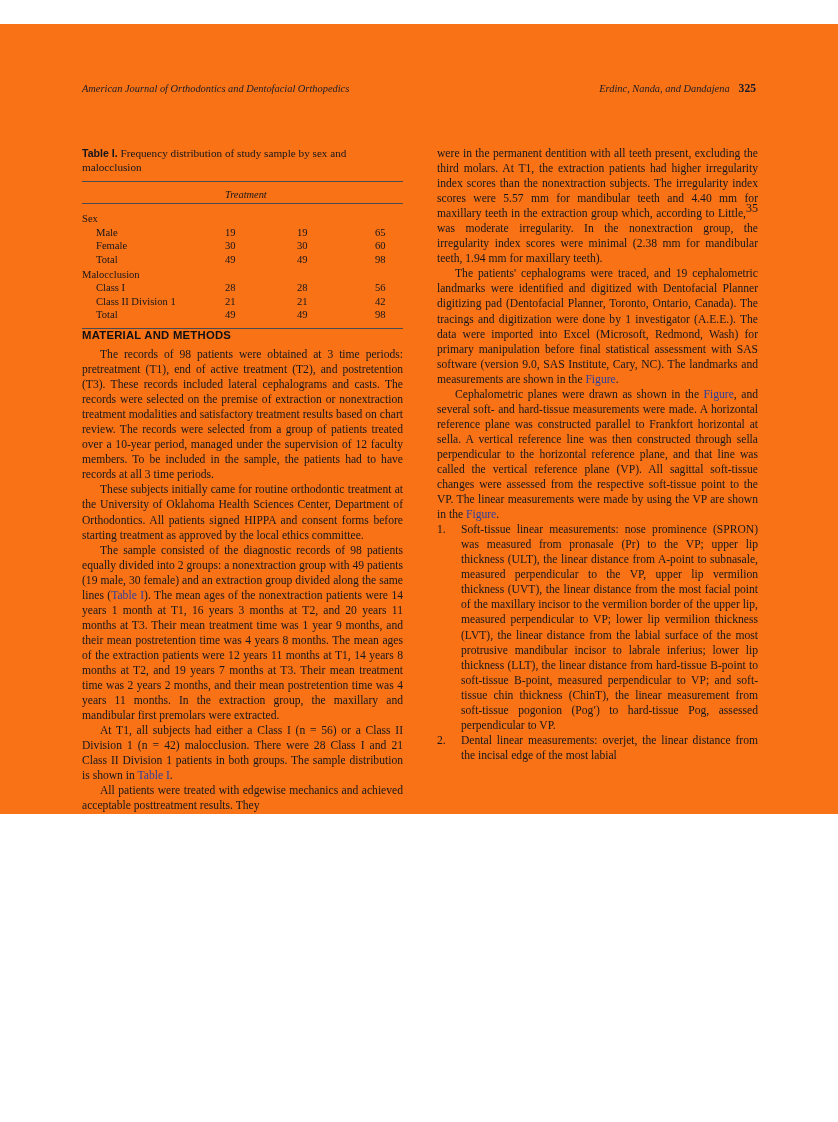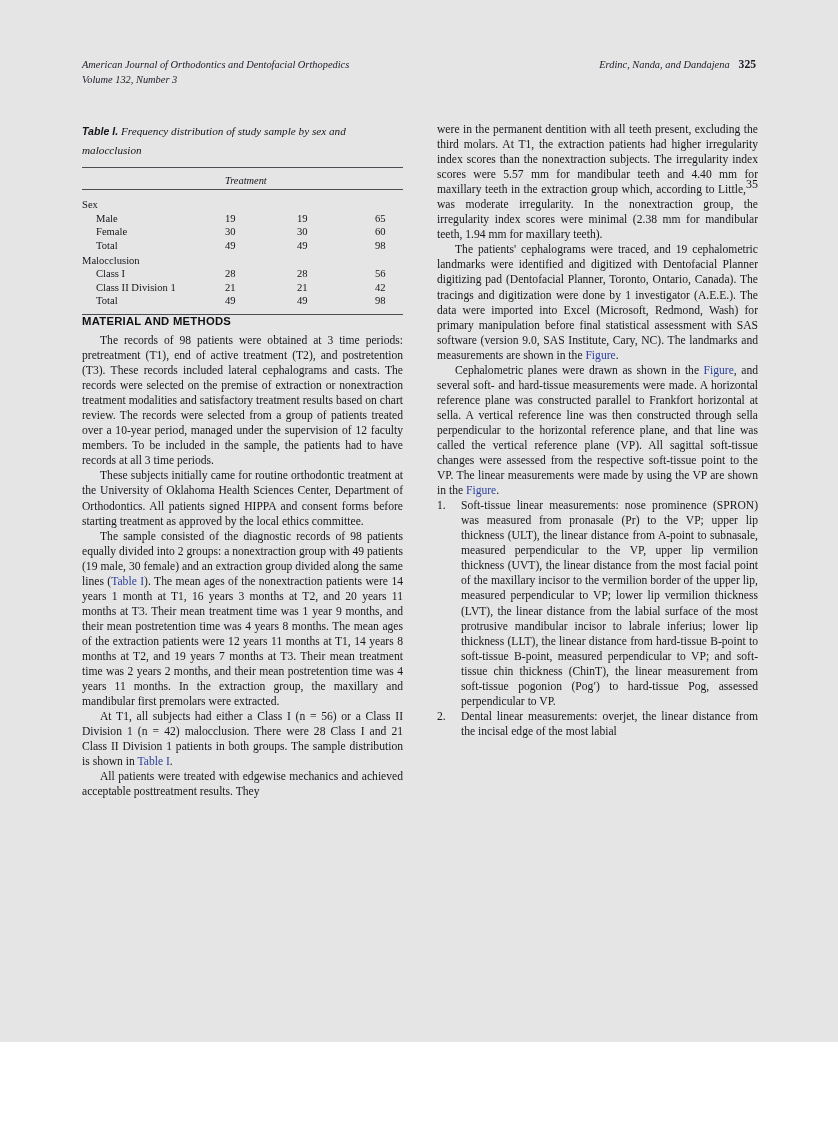--- a/index.html
+++ b/index.html
@@ -8,24 +8,25 @@
     padding: 0;
     background: #ffffff;
   }
   body {
     font-family: "Liberation Serif", "DejaVu Serif", serif;
     color: #1a1a1a;
   }
   .page {
     position: relative;
     width: 838px;
-    height: 1042px;
-    background: #e5e5e5;
+    height: 790px;
+    background: #f97316;
     overflow: hidden;
     box-sizing: border-box;
+    margin-top: 24px;
   }
 
   
   .runhead {
     position: absolute;
     top: 58px;
     left: 82px;
     right: 82px;
     height: 36px;
     display: flex;
@@ -121,24 +122,23 @@
     left: 0;
     top: 0;
     width: 18px;
     text-align: left;
   }
 
   
   .table-block { margin: 0 0 0 0; }
   .table-caption {
     font-size: 11.2px;
-    line-height: 19px;
+    line-height: 14px;
     margin: 0 0 7px 0;
     color: #15151b;
-    font-style: italic;
   }
   .table-caption .tnum {
     font-family: "Liberation Sans", "DejaVu Sans", sans-serif;
     font-weight: bold;
     font-size: 10.6px;
   }
   table.data {
     border-collapse: collapse;
     width: 321px;
     font-size: 10.6px;
@@ -211,21 +211,20 @@
   col.c-tot   { width: 28px; }
 </style>
 </head>
 <body>
 
 <div class="page">
 
   <div class="runhead">
     <div class="runhead-left">
       <div>American Journal of Orthodontics and Dentofacial Orthopedics</div>
-      <div>Volume 132, Number 3</div>
     </div>
     <div class="runhead-right">
       <span class="runhead-authors">Erdinc, Nanda, and Dandajena</span>
       <span class="runhead-page">325</span>
     </div>
   </div>
 
   <div class="columns">
 
     <div class="col">

